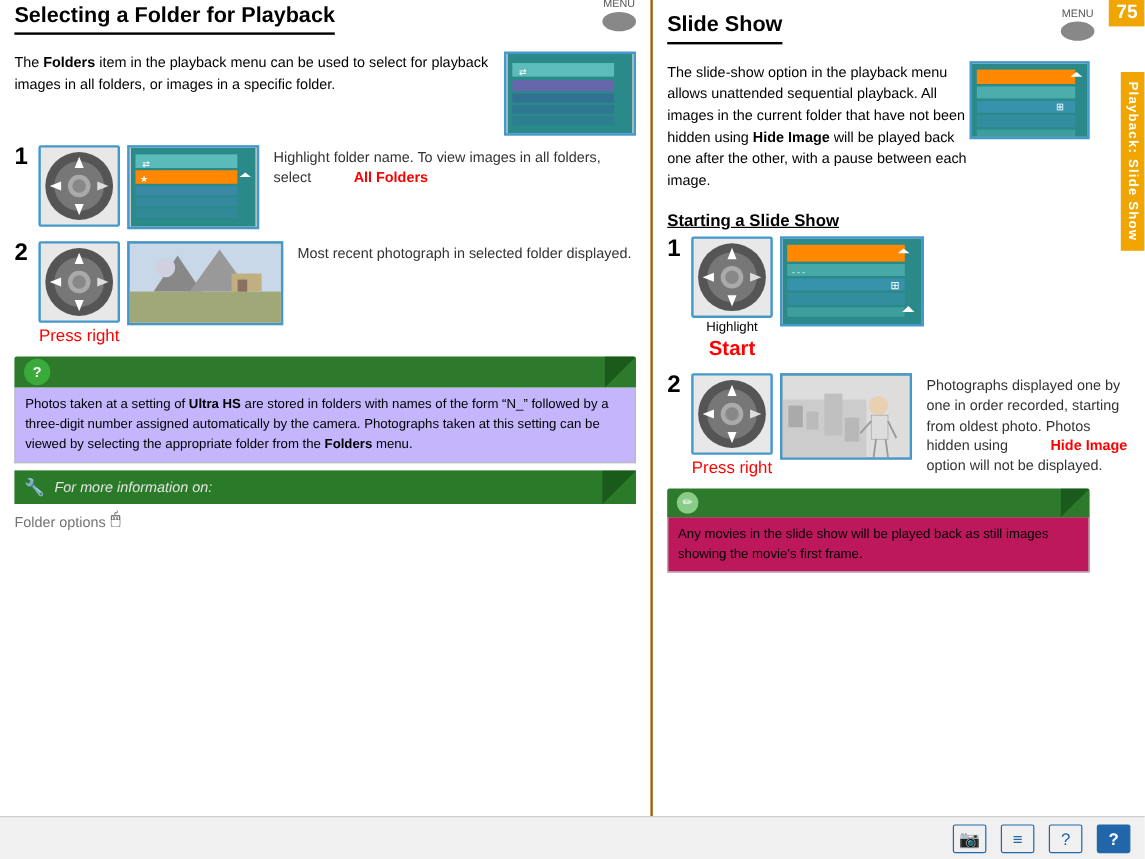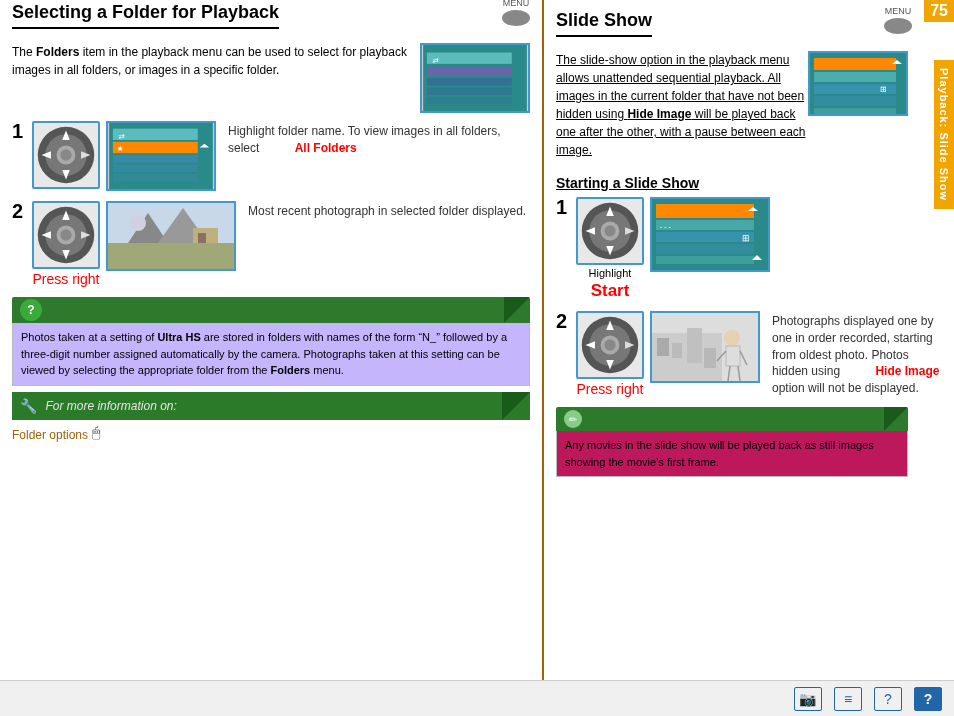--- a/index.html
+++ b/index.html
@@ -179,21 +179,21 @@
       font-size: 12px;
     }
 
     .green-bar-icon {
       margin-right: 8px;
       color: white;
       font-size: 14px;
     }
 
     .folder-link {
-      color: #a16207;
+      color: #737373;
       text-decoration: none;
       font-size: 12px;
       display: flex;
       align-items: center;
       gap: 4px;
       margin-top: 4px;
     }
 
     
     .side-tab {
@@ -397,21 +397,21 @@
     <div class="side-tab">Playback: Slide Show</div>
 
     <div style="display:flex; align-items:flex-start; justify-content:space-between; margin-bottom:6px; margin-right:30px;">
       <div class="section-title" style="font-size:18px;">Slide Show</div>
       <div class="menu-badge">
         <span style="font-size:9px;color:#555;">MENU</span>
         <div class="menu-oval"></div>
       </div>
     </div>
 
-    <div style="display:flex; gap:0; margin-bottom:8px; margin-right:34px;text-decoration:underline;">
+    <div style="display:flex; gap:0; margin-bottom:8px; margin-right:34px;">
       <div class="intro-text" style="flex:1;">
         <span>The slide-show option in the playback menu allows unattended sequential playback. All images in the current folder that have not been hidden using </span><b>Hide Image</b><span> will be played back one after the other, with a pause between each image.</span>
       </div>
       <div class="menu-img" style="width:100px;height:65px;">
         <svg viewBox="0 0 100 65" width="100" height="65">
           <rect width="100" height="65" fill="#2a8a8a"></rect>
           <rect x="4" y="5" width="82" height="12" fill="#ff8800"></rect>
           <polygon points="82,11 92,11 87,7" fill="white"></polygon>
           <rect x="4" y="19" width="82" height="10" fill="#5cbcbc" opacity="0.7"></rect>
           <rect x="4" y="31" width="82" height="10" fill="#4499cc" opacity="0.5"></rect>

